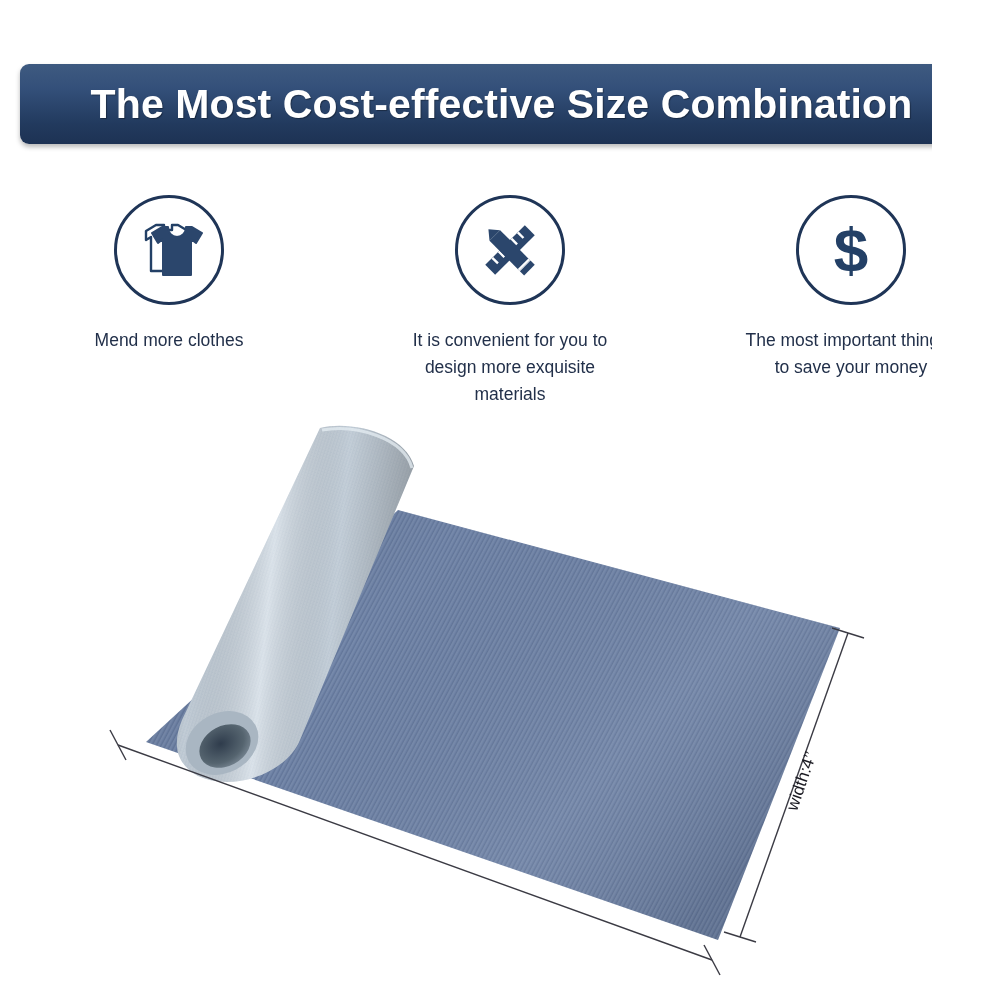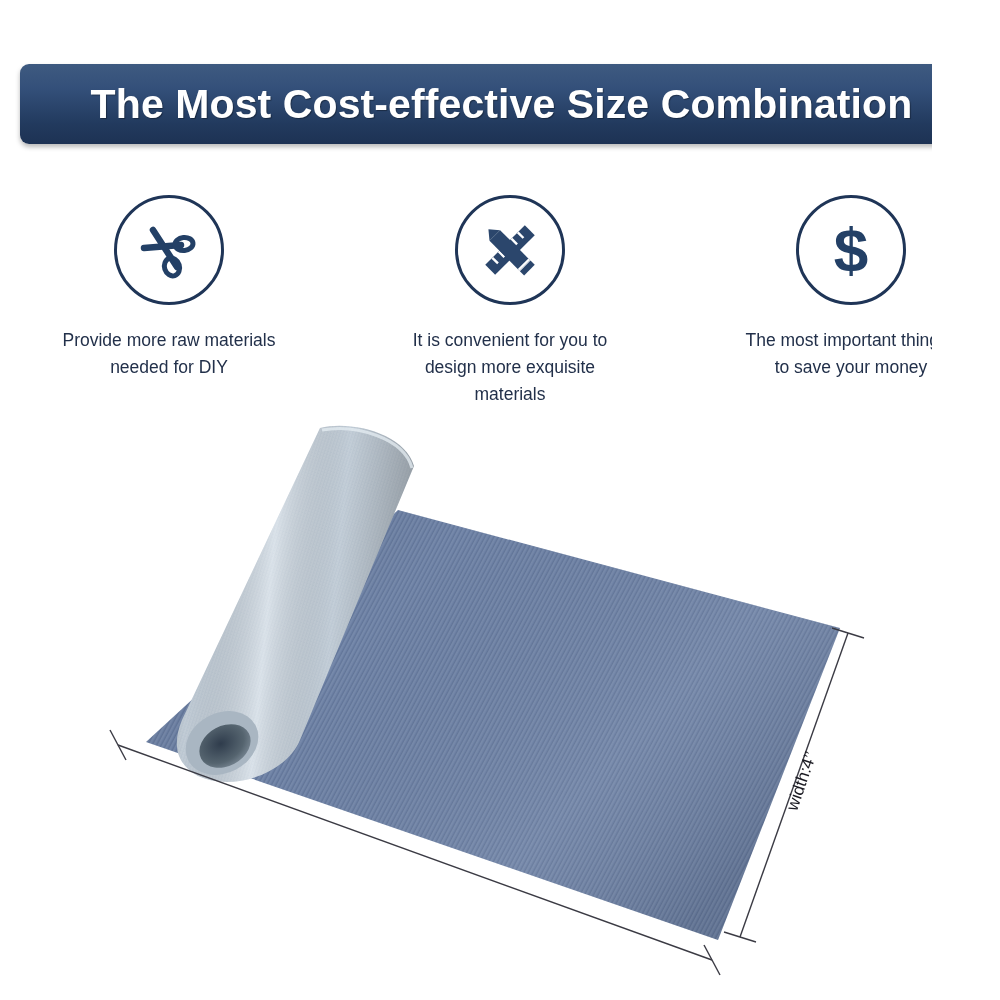--- a/index.html
+++ b/index.html
@@ -104,38 +104,32 @@
 <body>
 
 <div id="page">
 
   <div class="banner">
     <div class="banner-title">The Most Cost-effective Size Combination</div>
   </div>
 
   <div class="features">
 
-
     <div class="feature">
       <div class="feature-circle">
-        <svg width="66" height="66" viewBox="0 0 66 66">
-          <g stroke="#234066" fill="none" stroke-linecap="round">
-
-            <path d="M17 13 L41 50" stroke-width="6.5"></path>
-
-            <path d="M8 31 L45 28" stroke-width="6.5"></path>
-
-            <ellipse cx="36" cy="50" rx="7.5" ry="9" transform="rotate(-18 36 50)" stroke-width="5"></ellipse>
-
-            <ellipse cx="48" cy="27" rx="9" ry="6.5" transform="rotate(-6 48 27)" stroke-width="5"></ellipse>
-          </g>
+        <svg width="70" height="62" viewBox="0 0 70 62">
+
+          <path d="M12 12 L22 6 L30 6 L30 11 L38 11 L38 6 L44 6 L54 12 L48 21 L43 18 L43 52 L17 52 L17 18 L12 21 Z" fill="#ffffff" stroke="#234066" stroke-width="2.4" stroke-linejoin="round"></path>
+
+          <path d="M26 14 L36 8 L42 8 C42 14 46 18 51 18 C56 18 60 14 60 8 L66 8 L76 14 L70 24 L65 20 L65 56 L37 56 L37 20 L32 24 Z" transform="translate(-8,0)" fill="#2b466c" stroke="#2b466c" stroke-width="2" stroke-linejoin="round"></path>
         </svg>
       </div>
-      <div class="feature-caption">Provide more raw materials needed for DIY</div>
+      <div class="feature-caption">Mend more clothes</div>
     </div>
+
 
     <div class="feature">
       <div class="feature-circle">
         <svg width="66" height="66" viewBox="0 0 66 66">
 
           <g transform="rotate(-45 33 33)">
             <rect x="5" y="26" width="56" height="14" fill="#2b466c"></rect>
             <g stroke="#ffffff" stroke-width="2.4">
               <line x1="15" y1="26" x2="15" y2="34"></line>
               <line x1="24" y1="26" x2="24" y2="34"></line>

